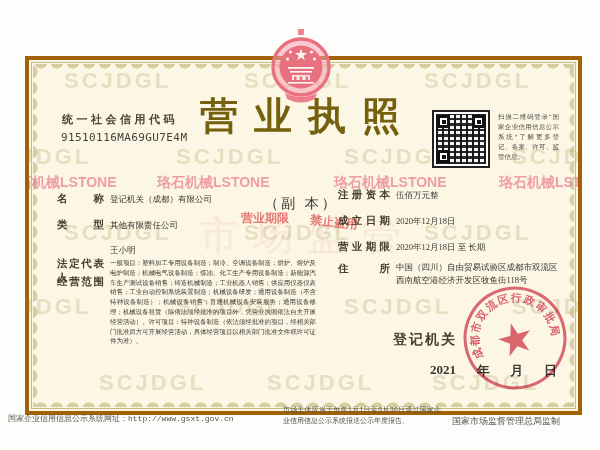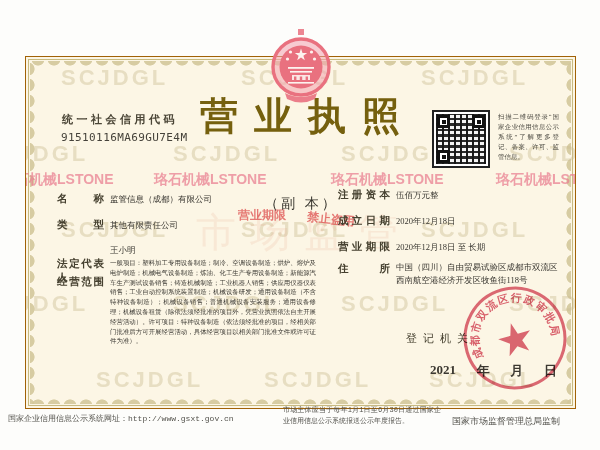--- a/index.html
+++ b/index.html
@@ -7,21 +7,21 @@
     width:600px;height:450px;position:relative;overflow:hidden;
     background:#fdfdfb;
     font-family:"Liberation Serif","DejaVu Serif",serif;
     -webkit-font-smoothing:antialiased;
   }
   .abs{position:absolute;}
   
   .cert{
     left:25px;top:56px;width:549px;height:351px;
     background:#fcf6e5;
-    border:1px solid #a16207;
+    border:4px solid #a16207;
     box-shadow: inset 0 0 0 2px #fcf6e5, inset 0 0 0 3px #c8ba80;
     overflow:hidden;
   }
   .sc{position:absolute;opacity:.9;}
   .sc-top{left:4px;right:4px;top:4px;height:9px;
     background:radial-gradient(circle 7px at 8px -2px,#d3c79a 6.2px,rgba(0,0,0,0) 6.9px) 0 0/16px 9px repeat-x;}
   .sc-bottom{left:4px;right:4px;bottom:4px;height:9px;
     background:radial-gradient(circle 7px at 8px 11px,#d3c79a 6.2px,rgba(0,0,0,0) 6.9px) 0 0/16px 9px repeat-x;}
   .sc-left{top:4px;bottom:4px;left:4px;width:9px;
     background:radial-gradient(circle 7px at -2px 8px,#d3c79a 6.2px,rgba(0,0,0,0) 6.9px) 0 0/9px 16px repeat-y;}
@@ -55,21 +55,21 @@
   .qr-caption{left:498px;top:112px;width:61px;font-size:6.5px;line-height:10px;
     color:#4c4a42;text-align:justify;}
   
   .flabel{position:absolute;font-weight:bold;color:#45402f;font-size:10.5px;
     text-align:justify;text-align-last:justify;}
   .lab-l{left:57px;width:47px;}
   .lab-r{left:338px;width:52px;}
   .fval{position:absolute;color:#383630;font-size:8.5px;line-height:13px;}
   .scope{font-size:6.45px;line-height:9.8px;text-align:justify;color:#3b3933;}
   
-  .reg-label{left:406px;top:331px;width:62px;font-size:11px;font-weight:normal;color:#45402f;
+  .reg-label{left:393px;top:331px;width:62px;font-size:14px;font-weight:bold;color:#45402f;
     text-align:justify;text-align-last:justify;}
   .date-row{left:430px;top:362px;width:127px;display:flex;justify-content:space-between;
     font-size:13px;font-weight:bold;color:#3b3831;}
   
   .seal{left:459px;top:282px;width:112px;height:112px;transform:rotate(-16deg);
     mix-blend-mode:multiply;opacity:.92;}
   .emblem{left:271px;top:27px;width:60px;height:78px;}
   
   .foot{font-family:Liberation Mono, monospace;color:#53524c;}
   .foot-left{left:8px;top:413px;font-size:8px;text-align:right;}
@@ -120,21 +120,21 @@
 
 <div class="abs qr">
   <div class="qr-noise"></div>
   <div class="qr-eye" style="left:3px;top:3px"></div>
   <div class="qr-eye" style="right:3px;top:3px"></div>
   <div class="qr-eye" style="left:3px;bottom:3px"></div>
 </div>
 <div class="abs qr-caption">扫描二维码登录“国家企业信用信息公示系统”了解更多登记、备案、许可、监管信息。</div>
 
 <div class="flabel lab-l" style="top:192px">名称</div>
-<div class="fval" style="left:110px;top:193px;width:205px">监管信息（成都）有限公司</div>
+<div class="fval" style="left:110px;top:193px;width:205px">登记机关（成都）有限公司</div>
 
 <div class="flabel lab-l" style="top:218px">类型</div>
 <div class="fval" style="left:110px;top:219px;width:205px">其他有限责任公司</div>
 
 <div class="flabel lab-l" style="top:257px">法定代表人</div>
 <div class="fval" style="left:110px;top:244px;width:205px">王小明</div>
 
 <div class="flabel lab-l" style="top:275px">经营范围</div>
 <div class="fval scope" style="left:110px;top:258px;width:206px">一般项目：塑料加工专用设备制造；制冷、空调设备制造；烘炉、熔炉及电炉制造；机械电气设备制造；炼油、化工生产专用设备制造；新能源汽车生产测试设备销售；铸造机械制造；工业机器人销售；供应用仪器仪表销售；工业自动控制系统装置制造；机械设备研发；通用设备制造（不含特种设备制造）；机械设备销售；普通机械设备安装服务；通用设备修理；机械设备租赁（除依法须经批准的项目外，凭营业执照依法自主开展经营活动）。许可项目：特种设备制造（依法须经批准的项目，经相关部门批准后方可开展经营活动，具体经营项目以相关部门批准文件或许可证件为准）。</div>
 

